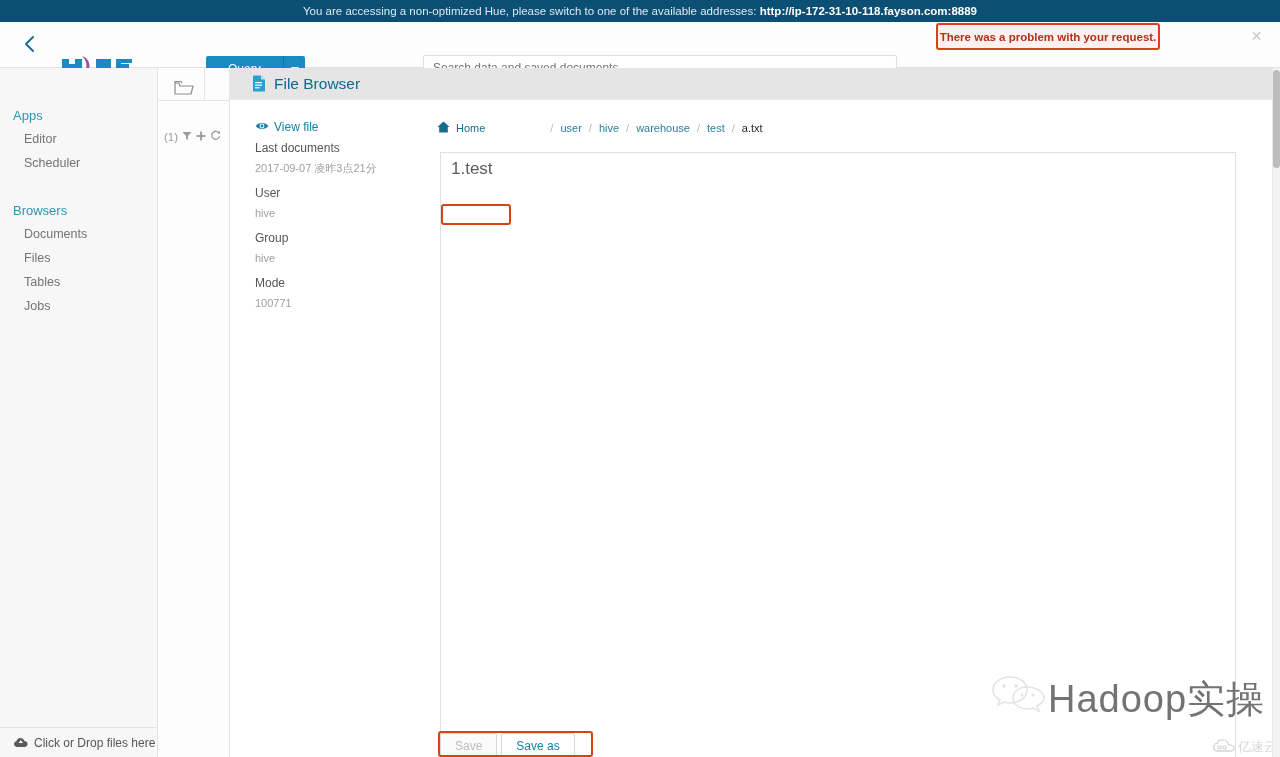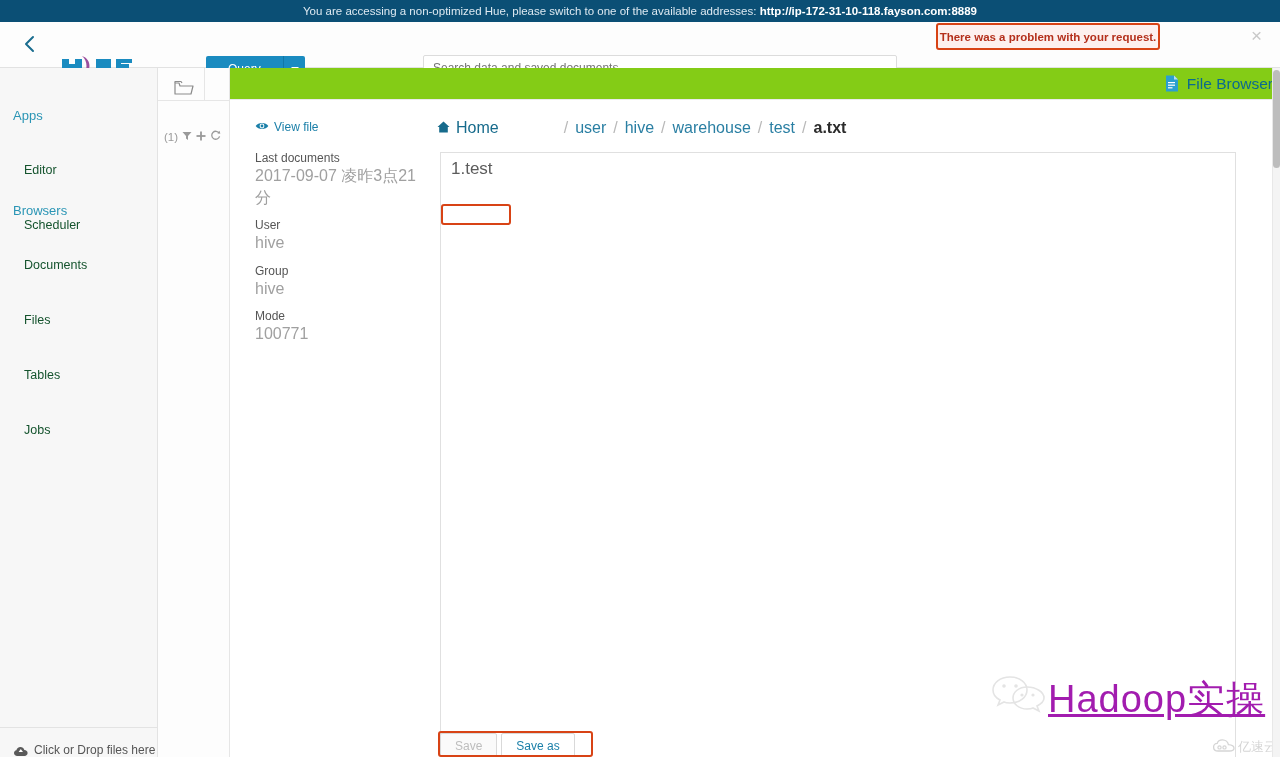--- a/index.html
+++ b/index.html
@@ -120,30 +120,29 @@
   }
   .side-group {
     color: #2a95b5;
     font-size: 13px;
     padding: 8px 0 4px 13px;
   }
   #grp-apps { position: absolute; top: 32px; left: 0; }
   #grp-browsers { position: absolute; top: 127px; left: 0; }
   .side-item {
     font-size: 12.5px;
-    color: #14532d;
+    color: #737373;
     padding: 5px 0 5px 24px;
     cursor: pointer;
-    margin-top: 31px;
   }
   #uploader {
     position: absolute; left: 0; bottom: 0;
     width: 157px; height: 30px;
     border-top: 1px solid #e3e3e3;
-    display: flex; align-items: flex-end;
+    display: flex; align-items: center;
     padding-left: 14px;
     font-size: 12px;
     color: #555;
     cursor: pointer;
     background: #f7f7f7;
   }
   #uploader .cloud { margin-right: 6px; color: #555; display: flex; }
 
   
   #assist-col {
@@ -176,71 +175,70 @@
     position: absolute; left: 230px; top: 68px;
     width: 1043px; height: 689px;
     background: #fff;
   }
   #page-header {
     position: absolute; left: 0; top: 0;
     width: 1043px; height: 32px;
     border-bottom: 1px solid #eaeaea;
     display: flex; align-items: center;
     padding-left: 22px;
-    background: #84cc16;
-    justify-content: flex-end;
+    background: #e5e5e5;
   }
   #page-title {
     color: #0b6a8f;
     font-size: 15.5px;
     margin-left: 8px;
   }
   #doc-icon { color: #2b9fd0; display: flex; }
 
   
   #meta {
     position: absolute; left: 25px; top: 52px;
     width: 165px;
   }
   #view-file {
     color: #1a7fa8;
     font-size: 12px;
     display: flex; align-items: center; gap: 5px;
     cursor: pointer;
-    margin-bottom: 17px;
+    margin-bottom: 7px;
   }
   .meta-label {
     color: #555;
     font-size: 12px;
     margin-top: 10px;
   }
   .meta-value {
     color: #a0a0a0;
-    font-size: 16px;
-    margin-top: 0;
+    font-size: 11px;
+    margin-top: 6px;
     line-height: 1.35;
   }
   #meta-first .meta-label { margin-top: 0; }
 
   
   #breadcrumb {
     position: absolute; left: 207px; top: 50px;
     display: flex; align-items: center;
-    font-size: 16px;
+    font-size: 11px;
     height: 20px;
   }
   #bc-home {
     color: #176b8c;
     display: flex; align-items: center; gap: 6px;
     cursor: pointer;
   }
   #bc-rest { display: flex; align-items: center; margin-left: 58px; }
   .bc-sep { color: #b9b9b9; margin: 0 7px; }
   .bc-link { color: #2a7fa3; cursor: pointer; }
-  .bc-current { color: #2b2b2b; font-weight: bold; }
+  .bc-current { color: #2b2b2b; font-weight: normal; }
 
   
   #file-box {
     position: absolute; left: 210px; top: 84px;
     width: 796px; height: 641px;
     border: 1px solid #e0e0e0;
     background: #fff;
     overflow: hidden;
   }
   #file-lines {
@@ -295,21 +293,21 @@
   
   #wm-hadoop {
     position: absolute; left: 990px; top: 673px;
     display: flex; align-items: center;
     color: #ececec;
     font-size: 38px;
     white-space: nowrap;
     pointer-events: none;
     user-select: none;
   }
-  #wm-hadoop .wm-text { color: #a21caf; letter-spacing: 1px; text-decoration: underline; }
+  #wm-hadoop .wm-text { color: #737373; letter-spacing: 1px; }
   #wm-yisuyun {
     position: absolute; left: 1213px; top: 738px;
     display: flex; align-items: center; gap: 3px;
     color: #d5d5d5;
     font-size: 13px;
     pointer-events: none;
     user-select: none;
   }
 
   

